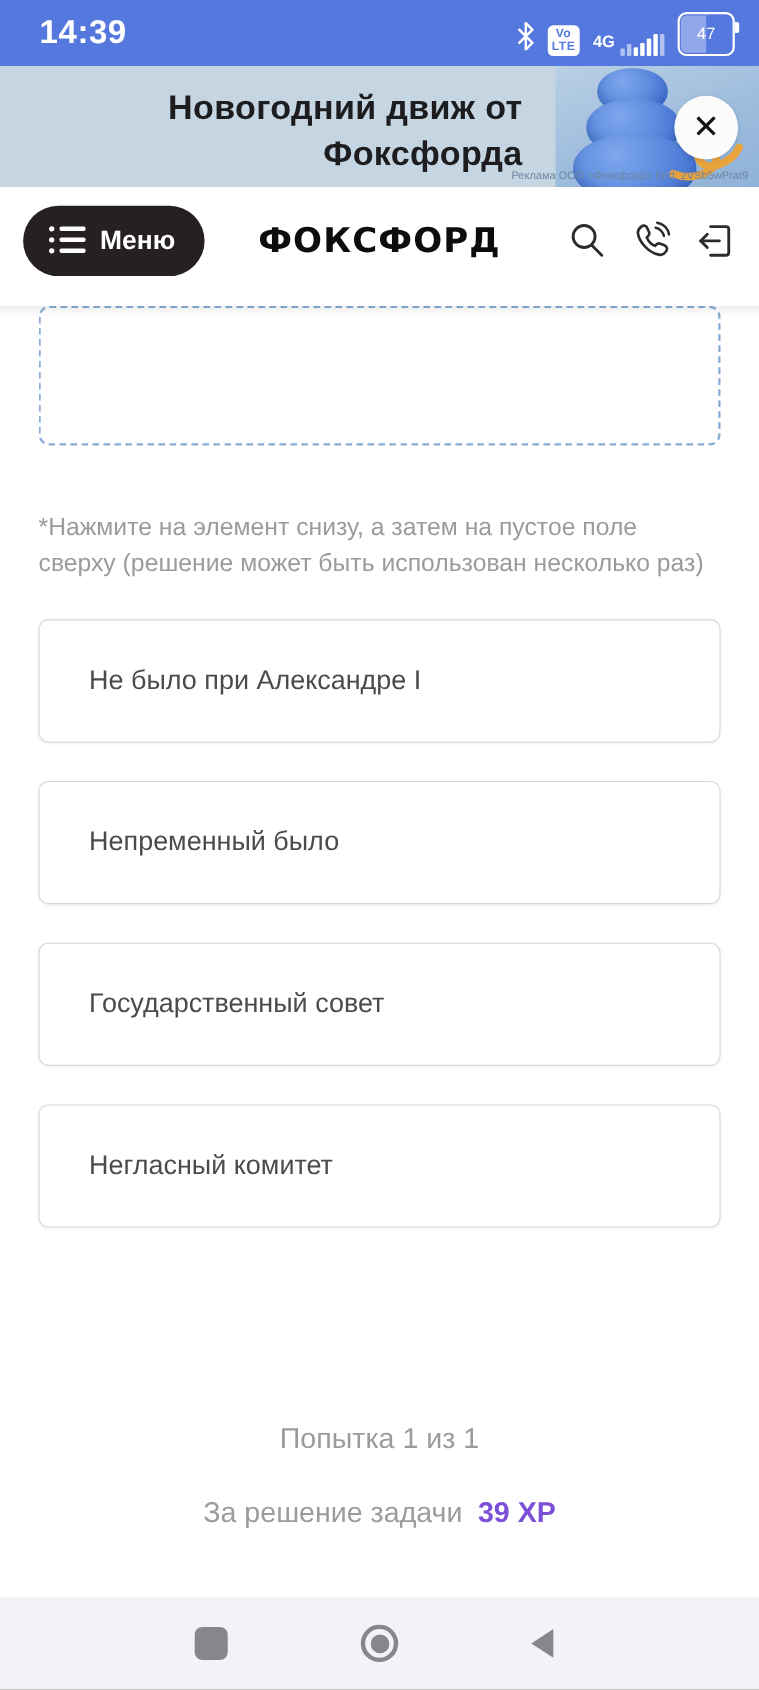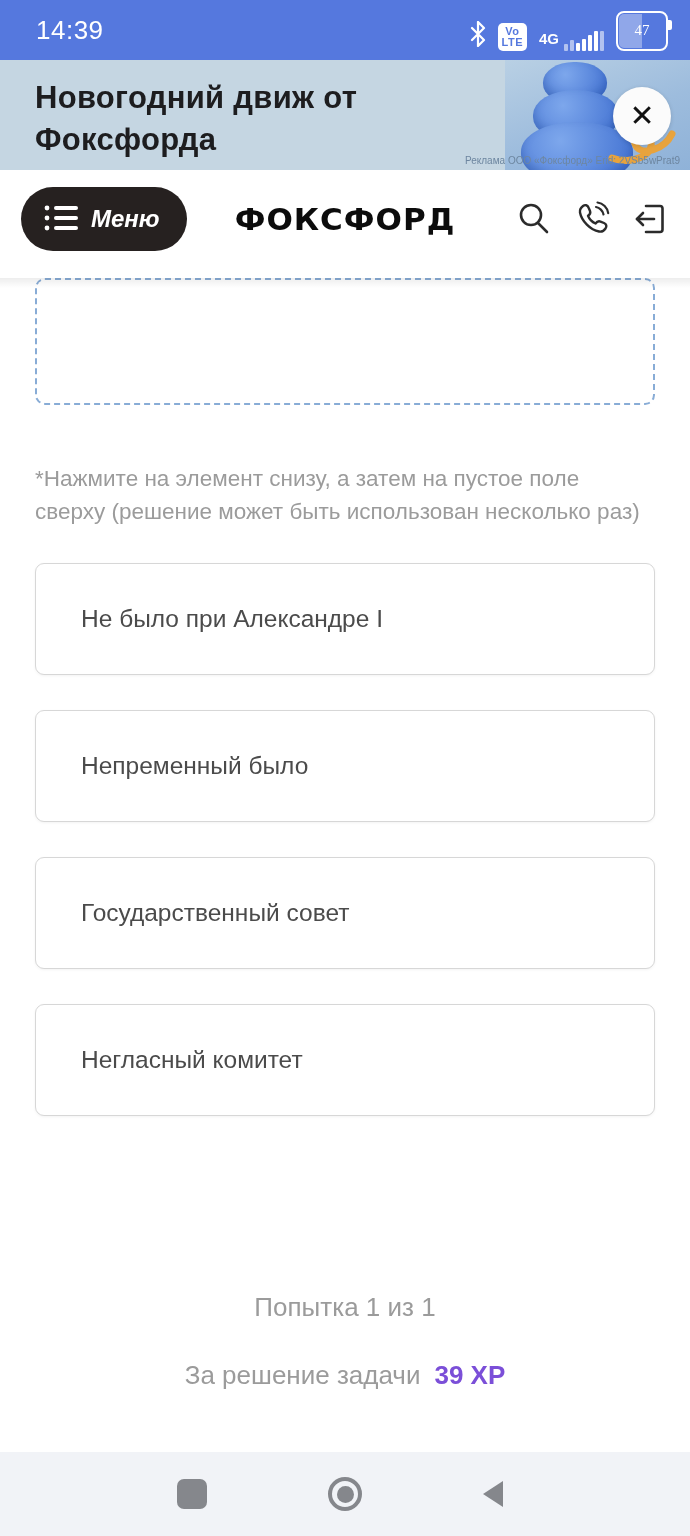--- a/index.html
+++ b/index.html
@@ -8,50 +8,50 @@
     position:relative;width:690px;height:1536px;margin:0 auto;
     background:#ffffff;overflow:hidden;
     font-family:"Liberation Sans","DejaVu Sans",sans-serif;
   }
   
   .status-bar{
     height:60px;background:#5578DE;color:#fff;
     display:flex;align-items:center;justify-content:space-between;
     padding:0 22px 0 36px;
   }
-  .sb-time{font-size:26px;font-weight:400;letter-spacing:.5px;}
+  .sb-time{font-size:30px;font-weight:700;letter-spacing:.5px;}
   .sb-right{display:flex;align-items:flex-end;gap:12px;}
   .volte-badge{
     background:#fff;color:#5578DE;border-radius:5px;
     font-size:11px;font-weight:bold;line-height:1;
     padding:3px 4px;text-align:center;
   }
   .volte-badge div{letter-spacing:.5px;}
   .net-group{display:flex;align-items:flex-end;gap:2px;margin-top:21px;}
   .net-4g{font-size:15px;font-weight:bold;margin-right:3px;align-self:flex-start;line-height:1;}
   .bars{display:flex;align-items:flex-end;gap:2px;}
   .bar{width:4px;background:#fff;border-radius:1px;}
   .bars.dim .bar{background:rgba(255,255,255,.55);}
   .battery{
     position:relative;width:52px;height:40px;border:2px solid #fff;border-radius:8px;
-    display:flex;align-items:center;justify-content:center;font-size:15px;color:#fff;font-family:Liberation Serif, serif;
+    display:flex;align-items:center;justify-content:center;font-size:15px;color:#fff;
   }
   .battery::after{
     content:"";position:absolute;right:-6px;top:7px;width:4px;height:10px;
     background:#fff;border-radius:0 2px 2px 0;
   }
   .battery .fill{position:absolute;left:1px;top:1px;bottom:1px;width:47%;background:rgba(255,255,255,.35);border-radius:5px 0 0 5px;}
   .battery span{position:relative;z-index:1;}
   
   .ad-banner{
     position:relative;height:110px;background:#C5D6E2;overflow:hidden;
   }
   .ad-title{
     position:absolute;left:35px;top:17px;width:440px;
-    font-size:31px;line-height:1.35;font-weight:800;color:#1d1d1f;letter-spacing:.3px;
+    font-size:31px;line-height:1.35;font-weight:800;color:#1d1d1f;letter-spacing:.3px;text-align:right;
   }
   .ad-art{position:absolute;right:0;top:0;width:185px;height:110px;
     background:linear-gradient(160deg,#b9d0e4 0%,#9dbcdd 55%,#8fb2d8 100%);}
   .tree-blob{position:absolute;background:radial-gradient(circle at 35% 30%,#7da7ec,#3e6ed0);border-radius:48%;box-shadow:inset 0 -6px 10px rgba(20,60,140,.35);}
   .tb1{width:64px;height:42px;left:38px;top:2px;}
   .tb2{width:86px;height:52px;left:28px;top:30px;}
   .tb3{width:112px;height:62px;left:16px;top:62px;}
   .ribbon{position:absolute;right:8px;bottom:4px;}
   .ad-close{
     position:absolute;right:19px;top:27px;width:58px;height:58px;border-radius:50%;
@@ -65,21 +65,21 @@
   
   .header{
     position:relative;height:98px;background:#fff;
     display:flex;align-items:center;
   }
   .menu-btn{
     position:absolute;left:21px;top:17px;height:64px;border-radius:33px;
     background:#262120;color:#fff;border:none;cursor:pointer;
     display:flex;align-items:center;gap:13px;padding:0 27px 0 23px;
   }
-  .menu-btn .label{font-size:24px;font-weight:bold;font-style:italic;}
+  .menu-btn .label{font-size:24px;font-weight:bold;}
   .logo{
     position:absolute;left:50%;transform:translateX(-50%);
     font-size:31px;font-weight:800;letter-spacing:1px;color:#0c0c0c;cursor:pointer;
     font-family:"DejaVu Sans","Liberation Sans",sans-serif;
     text-align:right;
   }
   .header-icons{position:absolute;right:22px;display:flex;align-items:center;gap:21px;}
   .hicon{background:none;border:none;padding:0;cursor:pointer;display:flex;align-items:center;}
   
   .content{position:relative;padding:0 35px;}

